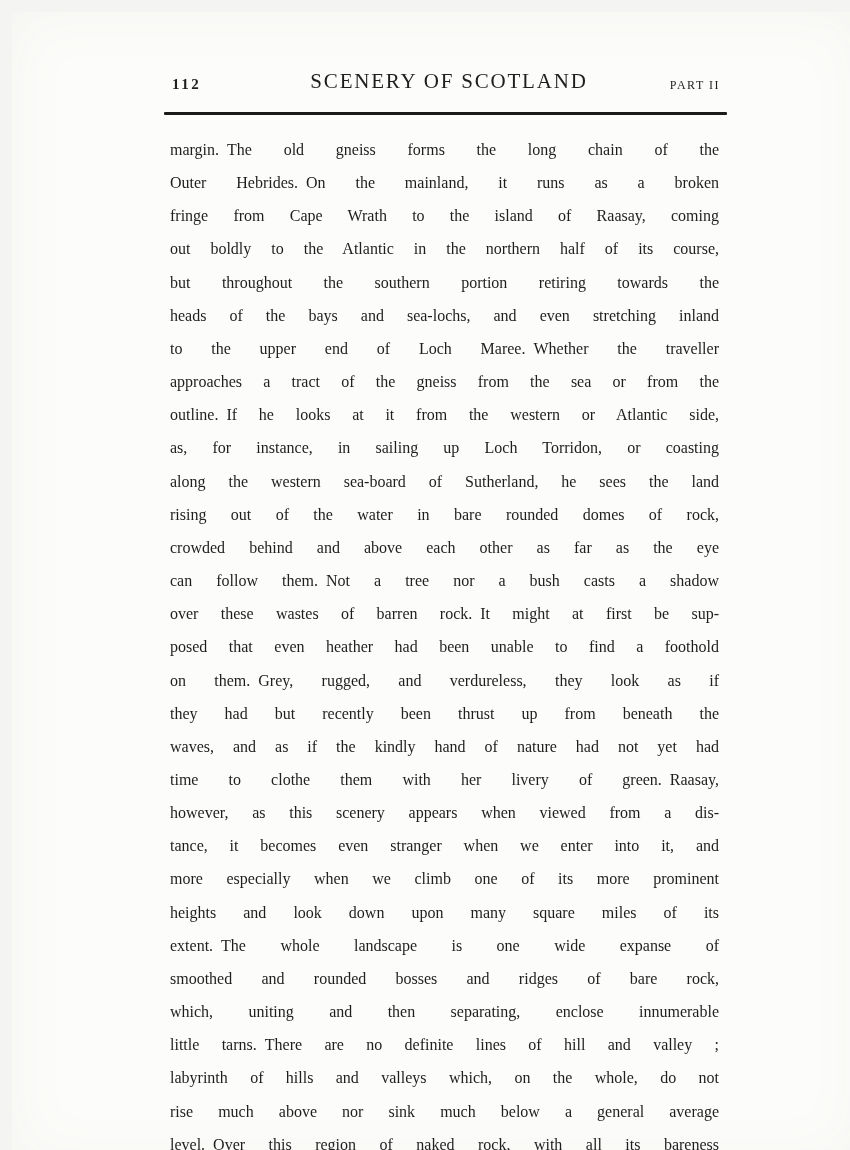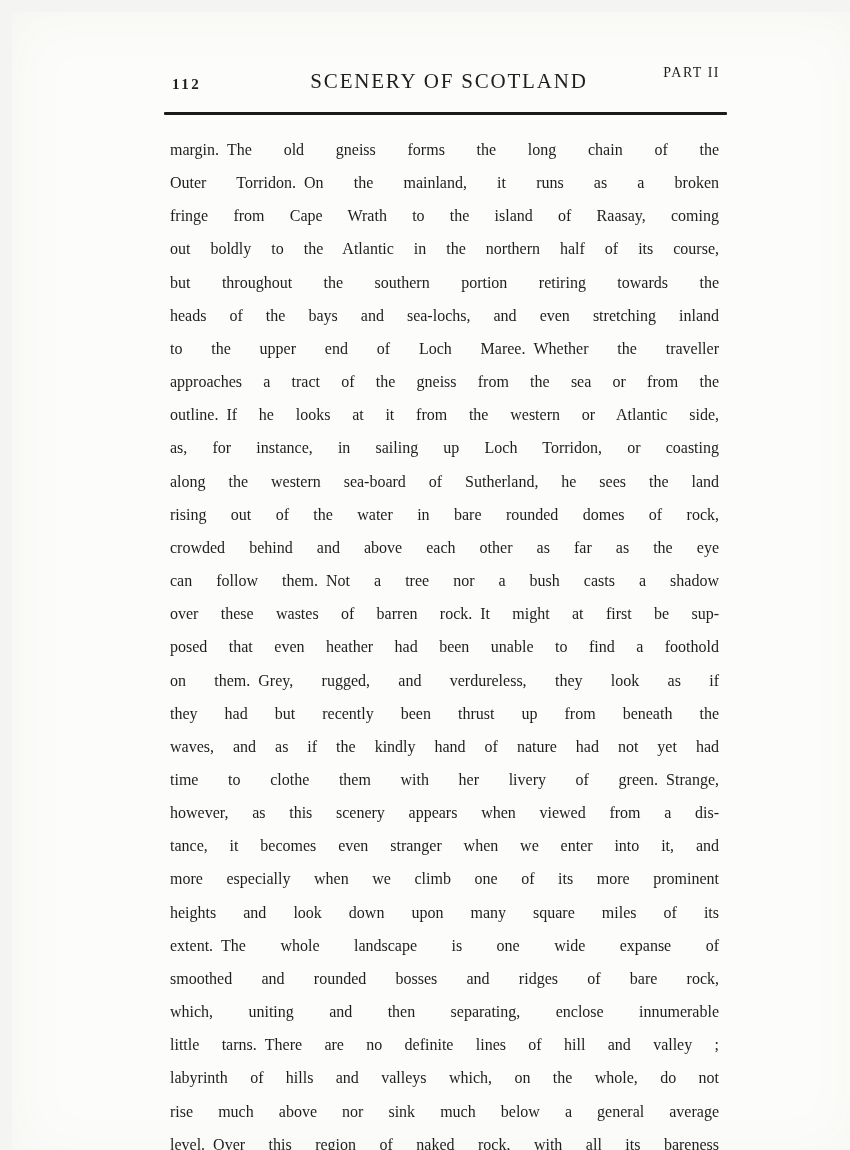--- a/index.html
+++ b/index.html
@@ -38,22 +38,22 @@
     left: 50%;
     transform: translateX(-50%);
     bottom: 0;
     font-size: 21px;
     letter-spacing: 1.8px;
     white-space: nowrap;
   }
   .part-label {
     position: absolute;
     right: 0;
-    bottom: 13px;
-    font-size: 14px;
+    bottom: 1px;
+    font-size: 12px;
     letter-spacing: 1.5px;
   }
   .header-rule {
     position: absolute;
     top: 96px;
     left: 148px;
     width: 563px;
     height: 2.5px;
     background: #1b1b1b;
     border-radius: 1px;
@@ -82,39 +82,39 @@
   <div class="running-header">
     <span class="page-number">112</span>
     <span class="running-title">SCENERY OF SCOTLAND</span>
     <span class="part-label">PART II</span>
   </div>
 
   <div class="header-rule"></div>
 
   <div class="body-text">
       <div class="text-line">margin. The old gneiss forms the long chain of the</div>
-      <div class="text-line">Outer Torridon. On the mainland, it runs as a broken</div>
+      <div class="text-line">Outer Hebrides. On the mainland, it runs as a broken</div>
       <div class="text-line">fringe from Cape Wrath to the island of Raasay, coming</div>
       <div class="text-line">out boldly to the Atlantic in the northern half of its course,</div>
       <div class="text-line">but throughout the southern portion retiring towards the</div>
       <div class="text-line">heads of the bays and sea-lochs, and even stretching inland</div>
       <div class="text-line">to the upper end of Loch Maree. Whether the traveller</div>
       <div class="text-line">approaches a tract of the gneiss from the sea or from the</div>
       <div class="text-line">outline. If he looks at it from the western or Atlantic side,</div>
       <div class="text-line">as, for instance, in sailing up Loch Torridon, or coasting</div>
       <div class="text-line">along the western sea-board of Sutherland, he sees the land</div>
       <div class="text-line">rising out of the water in bare rounded domes of rock,</div>
       <div class="text-line">crowded behind and above each other as far as the eye</div>
       <div class="text-line">can follow them. Not a tree nor a bush casts a shadow</div>
       <div class="text-line">over these wastes of barren rock. It might at first be sup-</div>
       <div class="text-line">posed that even heather had been unable to find a foothold</div>
       <div class="text-line">on them. Grey, rugged, and verdureless, they look as if</div>
       <div class="text-line">they had but recently been thrust up from beneath the</div>
       <div class="text-line">waves, and as if the kindly hand of nature had not yet had</div>
-      <div class="text-line">time to clothe them with her livery of green. Strange,</div>
+      <div class="text-line">time to clothe them with her livery of green. Raasay,</div>
       <div class="text-line">however, as this scenery appears when viewed from a dis-</div>
       <div class="text-line">tance, it becomes even stranger when we enter into it, and</div>
       <div class="text-line">more especially when we climb one of its more prominent</div>
       <div class="text-line">heights and look down upon many square miles of its</div>
       <div class="text-line">extent. The whole landscape is one wide expanse of</div>
       <div class="text-line">smoothed and rounded bosses and ridges of bare rock,</div>
       <div class="text-line">which, uniting and then separating, enclose innumerable</div>
       <div class="text-line">little tarns. There are no definite lines of hill and valley ;</div>
       <div class="text-line">labyrinth of hills and valleys which, on the whole, do not</div>
       <div class="text-line">rise much above nor sink much below a general average</div>

